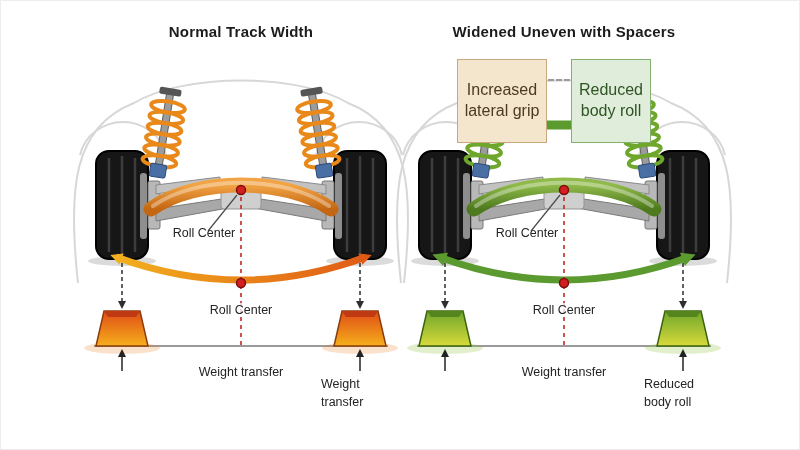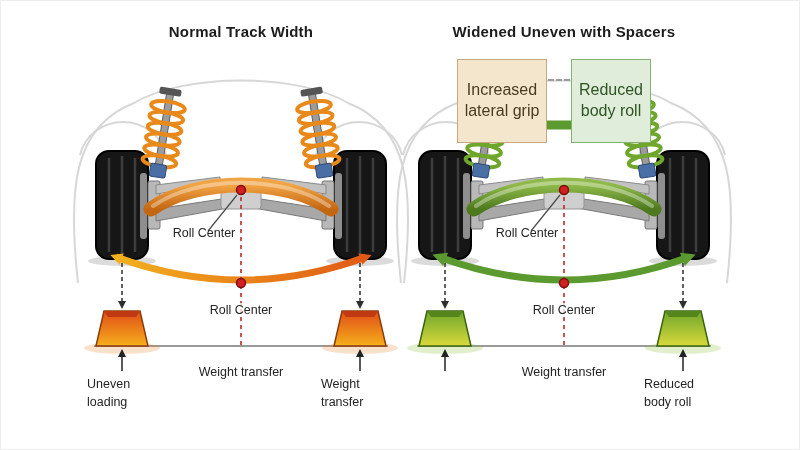--- a/index.html
+++ b/index.html
@@ -150,21 +150,20 @@
         <line x1="66" y1="320" x2="66" y2="305"></line>
         <line x1="304" y1="320" x2="304" y2="305"></line>
       </g>
       <polygon points="62,306 70,306 66,298" fill="#222222"></polygon>
       <polygon points="300,306 308,306 304,298" fill="#222222"></polygon>
     </svg>
 
     <div class="lbl roll-upper">Roll Center</div>
     <div class="lbl roll-lower">Roll Center</div>
     <div class="lbl wt-center">Weight transfer</div>
-    <div class="lbl lbl-bl">Uneven loading</div>
     <div class="lbl lbl-br">Weight transfer</div>
   </section>
 
   <section class="panel panel-right">
     <h2 class="panel-title">Widened Uneven with Spacers</h2>
 
     <svg class="art" viewBox="0 0 370 400">
       <defs>
         <g id="r-coil" fill="none" stroke="#6fa62c" stroke-width="4">
           <ellipse cx="0" cy="0" rx="17" ry="5.5"></ellipse>

